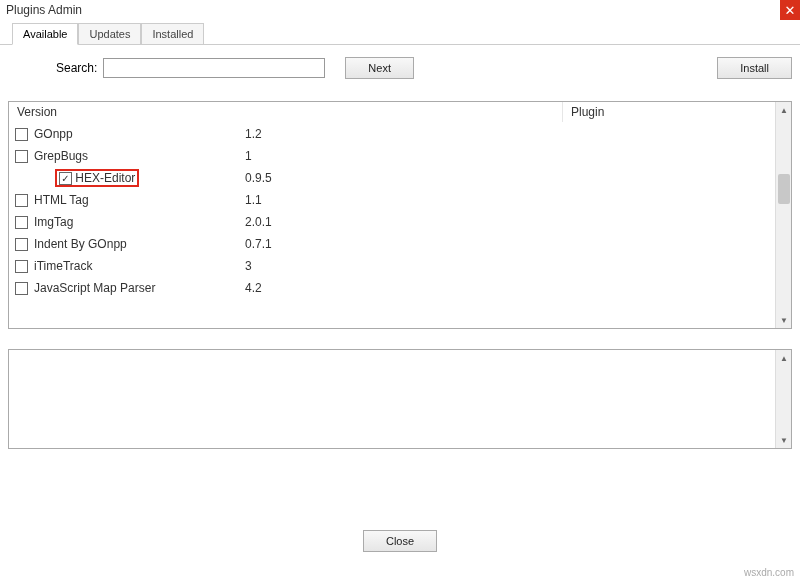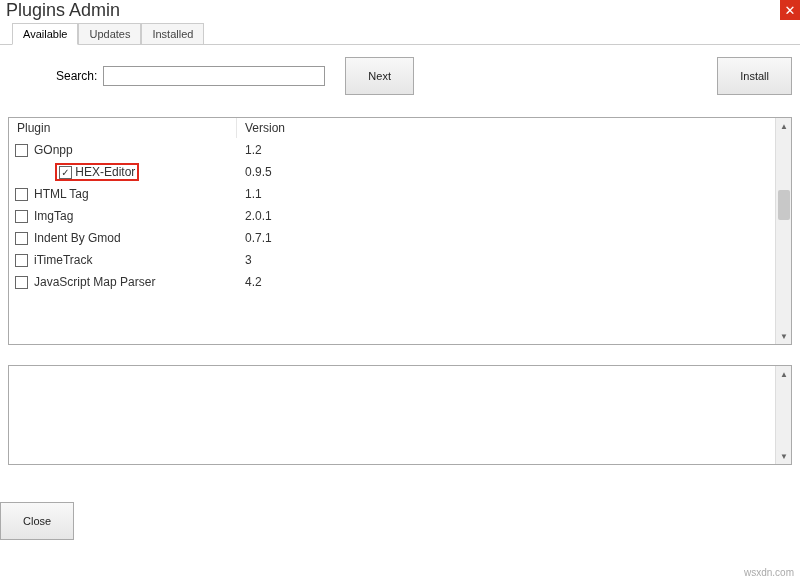--- a/index.html
+++ b/index.html
@@ -8,23 +8,23 @@
       font-size: 12px;
       background: #fff;
       color: #000;
       width: 800px;
       height: 582px;
       position: relative;
     }
     .titlebar {
       height: 20px;
       display: flex;
-      align-items: flex-start;
+      align-items: center;
       padding: 0 6px;
-      font-size: 18px;
+      font-size: 12px;
       color: #333;
     }
     .close-btn {
       position: absolute;
       top: 0;
       right: 0;
       width: 20px;
       height: 20px;
       background: #d9301a;
       color: #fff;
@@ -69,21 +69,21 @@
       font-size: 12px;
     }
     .search-input {
       width: 222px;
       height: 20px;
       border: 1px solid #999;
       padding: 2px 4px;
       font-size: 12px;
     }
     .btn {
-      height: 38px;
+      height: 22px;
       padding: 0 22px;
       background: linear-gradient(#f8f8f8, #e6e6e6);
       border: 1px solid #aaa;
       font-size: 11px;
       color: #222;
       cursor: pointer;
     }
     .next-btn { margin-left: 14px; }
     .spacer { flex: 1; }
     .table-wrap {
@@ -176,24 +176,25 @@
     }
     .desc-box {
       margin-top: 20px;
       border: 1px solid #aaa;
       height: 100px;
       position: relative;
       background: #fff;
     }
     .footer {
       position: absolute;
-      bottom: 42px;
+      bottom: 30px;
       left: 0;
       right: 0;
       display: flex;
+      justify-content: center;
     }
     .watermark {
       position: absolute;
       bottom: 4px;
       right: 6px;
       font-size: 10px;
       color: #aaa;
     }
   </style>
 </head>
@@ -216,33 +217,40 @@
   <div class="search-row">
     <span class="search-label">Search:</span>
     <input class="search-input" type="text" value="" style="">
     <button class="btn next-btn">Next</button>
     <div class="spacer"></div>
     <button class="btn">Install</button>
   </div>
 
   <div class="table-wrap">
     <div class="table-head">
+      <div class="th col-version">Version</div>
       <div class="th col-plugin">Plugin</div>
-      <div class="th col-version">Version</div>
     </div>
     <div class="table-body" id="table-body">
         <div class="row">
           <div class="cell-plugin">
             <span class="chk"></span>
             <span class="plugin-name">GOnpp</span>
           </div>
           <div class="cell-version">1.2</div>
         </div>
         <div class="row">
           <div class="cell-plugin">
+            <span class="chk"></span>
+            <span class="plugin-name">GrepBugs</span>
+          </div>
+          <div class="cell-version">1</div>
+        </div>
+        <div class="row">
+          <div class="cell-plugin">
             <span class="highlight"><span class="chk">✓</span> <span class="plugin-name">HEX-Editor</span></span>
           </div>
           <div class="cell-version">0.9.5</div>
         </div>
         <div class="row">
           <div class="cell-plugin">
             <span class="chk"></span>
             <span class="plugin-name">HTML Tag</span>
           </div>
           <div class="cell-version">1.1</div>
@@ -250,21 +258,21 @@
         <div class="row">
           <div class="cell-plugin">
             <span class="chk"></span>
             <span class="plugin-name">ImgTag</span>
           </div>
           <div class="cell-version">2.0.1</div>
         </div>
         <div class="row">
           <div class="cell-plugin">
             <span class="chk"></span>
-            <span class="plugin-name">Indent By Gmod</span>
+            <span class="plugin-name">Indent By GOnpp</span>
           </div>
           <div class="cell-version">0.7.1</div>
         </div>
         <div class="row">
           <div class="cell-plugin">
             <span class="chk"></span>
             <span class="plugin-name">iTimeTrack</span>
           </div>
           <div class="cell-version">3</div>
         </div>

